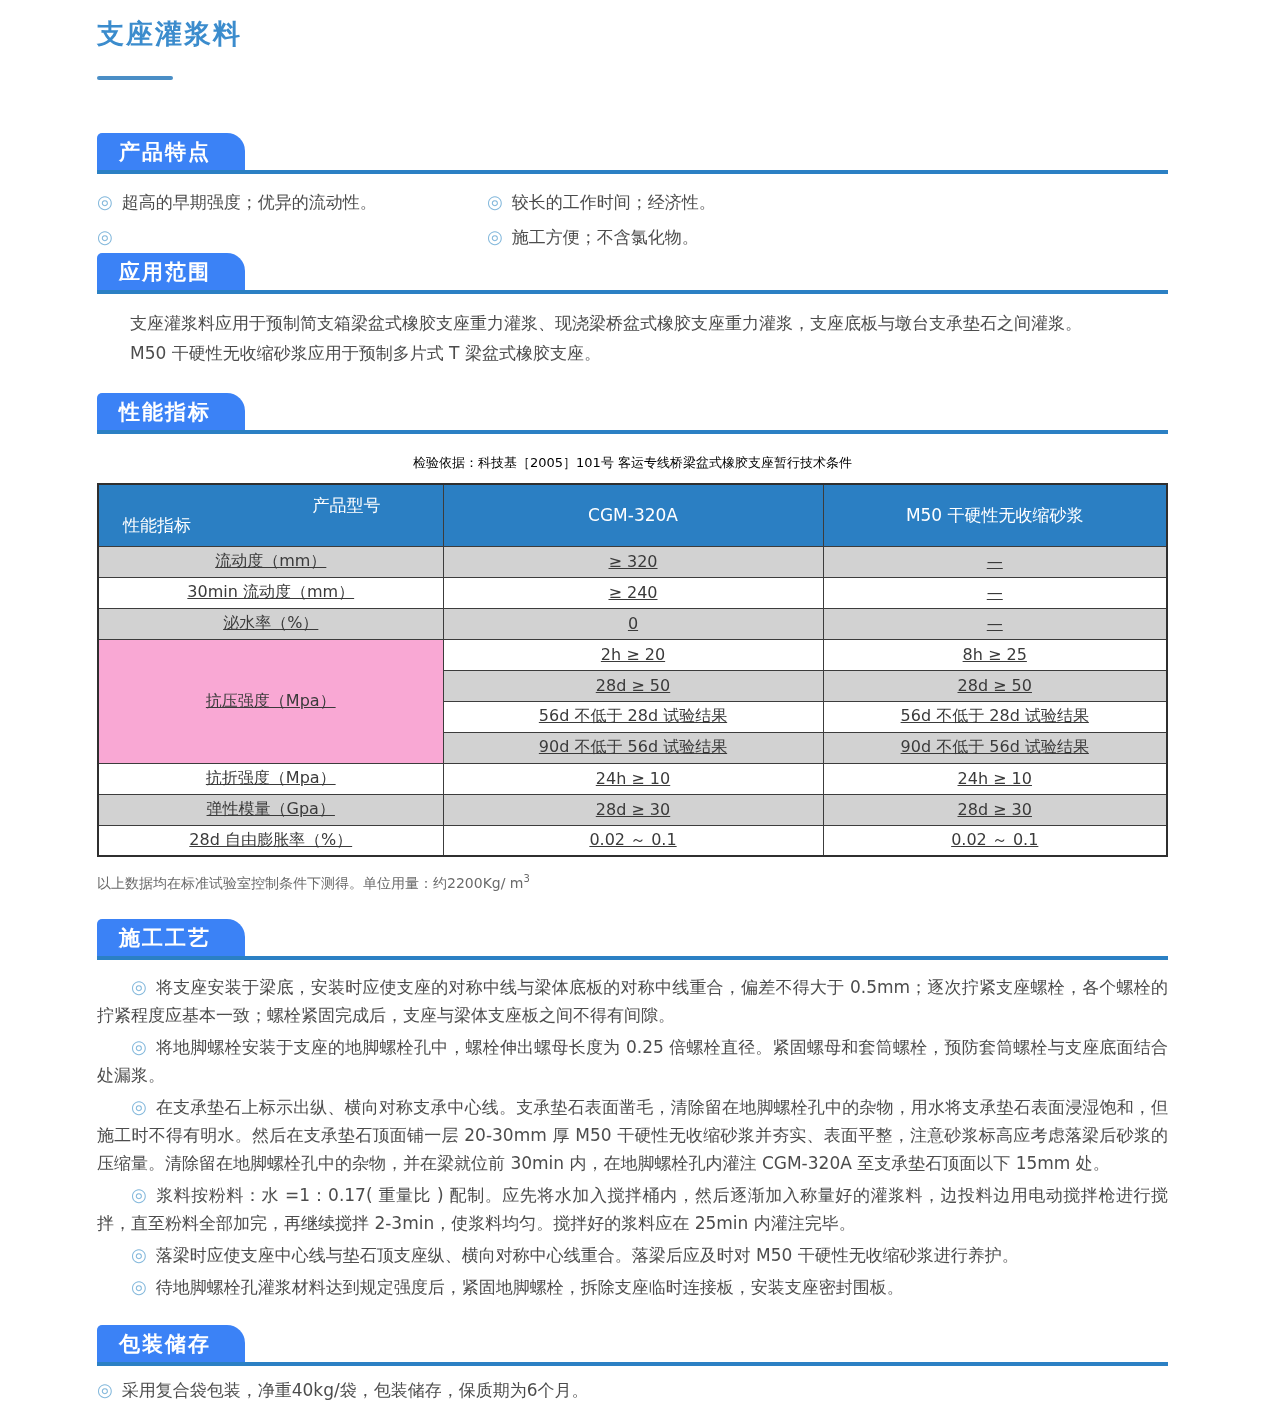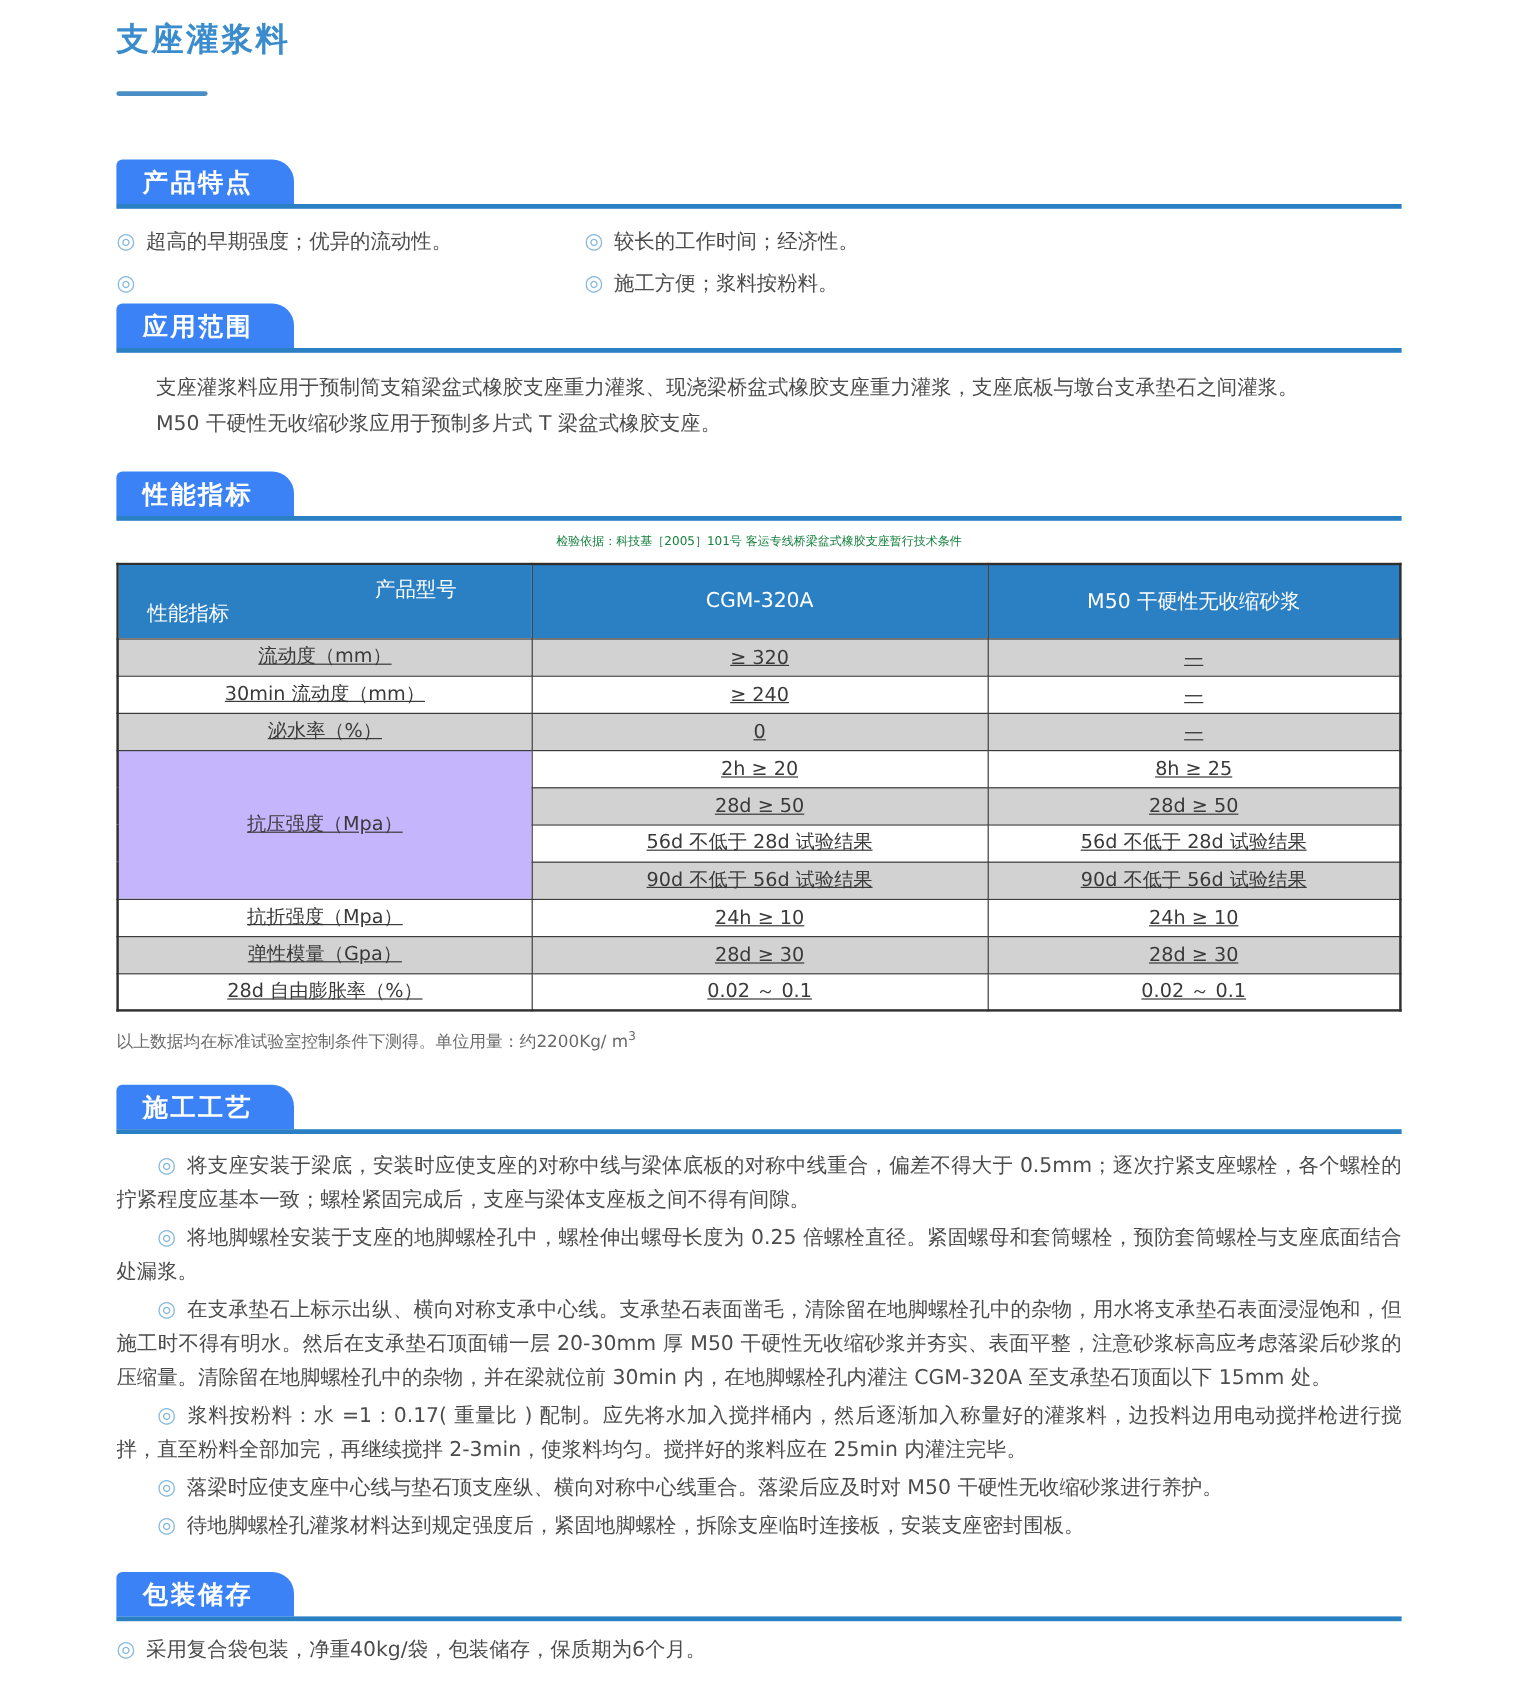--- a/index.html
+++ b/index.html
@@ -38,42 +38,42 @@
     font-size: 17px; line-height: 24px;
   }
   .feat-item { display: flex; align-items: baseline; }
 
   
   .sec-application { margin-top: 4px; }
   .app-text { margin-top: 14px; padding-left: 33px; font-size: 17px; line-height: 30px; }
 
   
   .sec-performance { margin-top: 25px; }
-  .basis { margin-top: 10px; text-align: center; font-size: 10px; color: #15803d; }
+  .basis { margin-top: 20px; text-align: center; font-size: 13px; color: #000000; }
   table.perf {
     margin-top: 11px; width: 100%;
     border-collapse: collapse; table-layout: fixed;
     font-size: 16px; color: #3a3a3a;
   }
   table.perf { border: 2px solid #2f2f2f; }
   table.perf th, table.perf td { border: 1px solid #3c3c3c; text-align: center; vertical-align: middle; }
   col.c1 { width: 345px; } col.c2 { width: 380px; }
   tr.head th { height: 62px; background: #2b7fc3; color: #ffffff; font-weight: normal; font-size: 17px; }
   th.diag {
     position: relative;
     background-color: #2b7fc3;
     background-image: linear-gradient(to bottom right,
       transparent calc(50% - 1.5px), #2a2a2a calc(50% - 0.5px),
       #2a2a2a calc(50% + 0.5px), transparent calc(50% + 1.5px));
   }
   .diag-top { position: absolute; top: 9px; right: 62px; }
   .diag-bottom { position: absolute; bottom: 9px; left: 24px; }
   table.perf td { height: 31px; background: #ffffff; text-decoration: underline; }
   table.perf td.shade { background: #d2d2d2; }
-  table.perf td.span-label { background: #c4b5fd; }
+  table.perf td.span-label { background: #f9a8d4; }
   .footnote { margin-top: 16px; font-size: 14px; color: #6a6a6a; }
   .footnote sup { font-size: 10px; }
 
   
   .sec-process { margin-top: 26px; }
   .process-body { margin-top: 13px; font-size: 17px; line-height: 28px; }
   .process-body p { text-indent: 34px; text-align: justify; margin-bottom: 4px; }
 
   
   .sec-packaging { margin-top: 24px; }
@@ -97,21 +97,21 @@
     </div>
     <div class="feat-item">
       <span class="bullet">◎</span>
       <span>较长的工作时间；经济性。</span>
     </div>
     <div class="feat-item">
       <span class="bullet">◎</span>
     </div>
     <div class="feat-item">
       <span class="bullet">◎</span>
-      <span>施工方便；浆料按粉料。</span>
+      <span>施工方便；不含氯化物。</span>
     </div>
   </div>
 
   <div class="sec-head sec-application">
     <span class="sec-tab">应用范围</span>
   </div>
   <div class="app-text">
     <div>支座灌浆料应用于预制简支箱梁盆式橡胶支座重力灌浆、现浇梁桥盆式橡胶支座重力灌浆，支座底板与墩台支承垫石之间灌浆。</div>
     <div>M50 干硬性无收缩砂浆应用于预制多片式 T 梁盆式橡胶支座。</div>
   </div>

